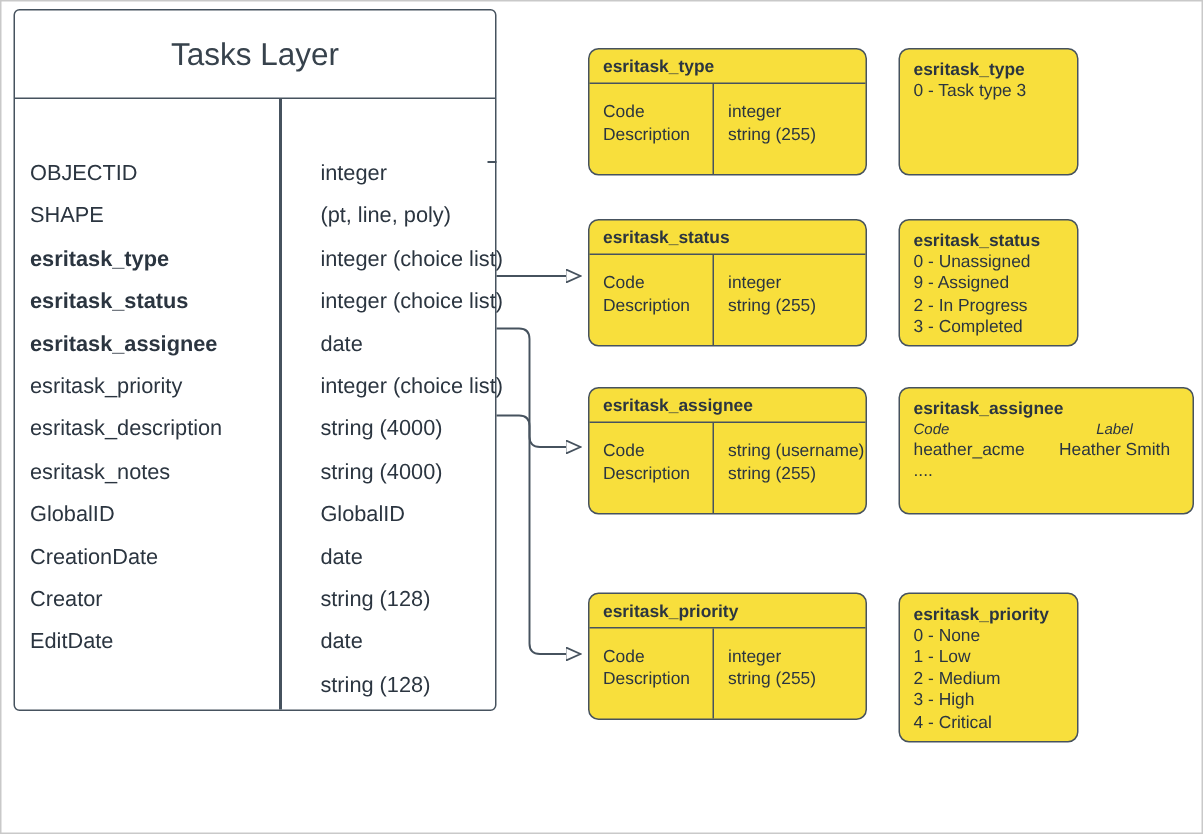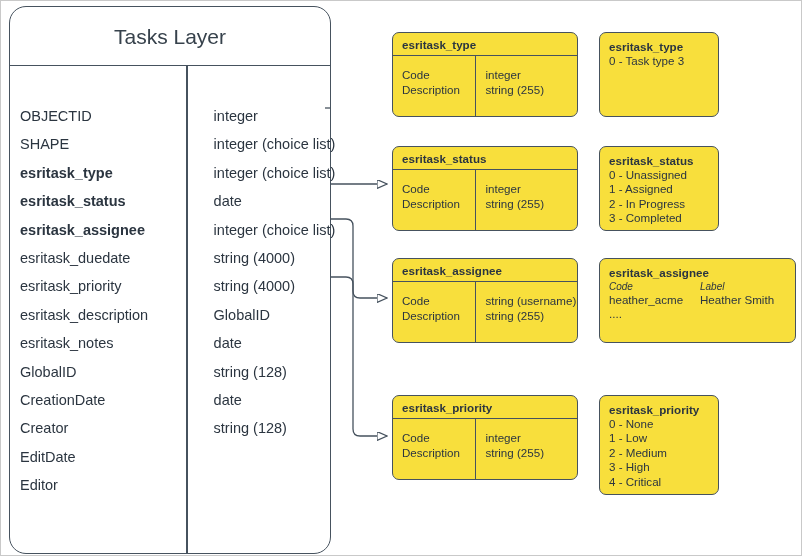--- a/index.html
+++ b/index.html
@@ -19,23 +19,23 @@
     box-sizing: border-box;
     overflow: hidden;
   }
 
   
   #layer-table {
     position: absolute;
     left: 8px;
     top: 5px;
     width: 322px;
-    height: 548px;
+    height: 468px;
     border: 1.6px solid #46525e;
-    border-radius: 17px;
+    border-radius: 4px;
     background: #ffffff;
     box-sizing: border-box;
   }
   #layer-title {
     position: absolute;
     left: 0;
     top: 0;
     width: 100%;
     height: 59px;
     line-height: 59px;
@@ -137,21 +137,21 @@
   .vbox-title {
     font-weight: bold;
     font-size: 11.6px;
     line-height: 15px;
     white-space: nowrap;
   }
   .vbox-line { white-space: nowrap; }
   .vtable { width: 100%; }
   .vtable .vrow { display: flex; }
   .vtable .vc-code { flex: 0 0 91px; white-space: nowrap; }
-  .vtable .vc-label { flex: 1 1 auto; white-space: nowrap; }
+  .vtable .vc-label { flex: 1 1 auto; white-space: nowrap; text-align: center; }
   .vhdr { font-style: italic; font-size: 10px; line-height: 13px; }
 
   
   #connectors {
     position: absolute;
     left: 0;
     top: 0;
     width: 802px;
     height: 556px;
     pointer-events: none;
@@ -164,33 +164,32 @@
 
   <div id="layer-table">
     <div id="layer-title">Tasks Layer</div>
     <div id="layer-body">
       <div class="field-col">
         <div class="frow">OBJECTID</div>
         <div class="frow">SHAPE</div>
         <div class="frow bold">esritask_type</div>
         <div class="frow bold">esritask_status</div>
         <div class="frow bold">esritask_assignee</div>
-        <div class="frow">esritask_duedate</div>
         <div class="frow">esritask_priority</div>
         <div class="frow">esritask_description</div>
         <div class="frow">esritask_notes</div>
         <div class="frow">GlobalID</div>
         <div class="frow">CreationDate</div>
         <div class="frow">Creator</div>
         <div class="frow">EditDate</div>
-        <div class="frow">Editor</div>
       </div>
       <div class="col-divider"></div>
       <div class="type-col">
         <div class="frow">integer</div>
+        <div class="frow">(pt, line, poly)</div>
         <div class="frow">integer (choice list)</div>
         <div class="frow">integer (choice list)</div>
         <div class="frow">date</div>
         <div class="frow">integer (choice list)</div>
         <div class="frow">string (4000)</div>
         <div class="frow">string (4000)</div>
         <div class="frow">GlobalID</div>
         <div class="frow">date</div>
         <div class="frow">string (128)</div>
         <div class="frow">date</div>
@@ -276,21 +275,21 @@
   </div>
 
   <div class="vbox" style="left:598px; top:31px; width:120px; height:85px;">
     <div class="vbox-title">esritask_type</div>
     <div class="vbox-line">0 - Task type 3</div>
   </div>
 
   <div class="vbox" style="left:598px; top:145px; width:120px; height:85px;">
     <div class="vbox-title">esritask_status</div>
     <div class="vbox-line">0 - Unassigned</div>
-    <div class="vbox-line">1 - Assigned</div>
+    <div class="vbox-line">9 - Assigned</div>
     <div class="vbox-line">2 - In Progress</div>
     <div class="vbox-line">3 - Completed</div>
   </div>
 
   <div class="vbox" style="left:598px; top:257px; width:197px; height:85px;">
     <div class="vbox-title">esritask_assignee</div>
     <div class="vtable">
       <div class="vrow vhdr">
         <div class="vc-code">Code</div>
         <div class="vc-label">Label</div>

